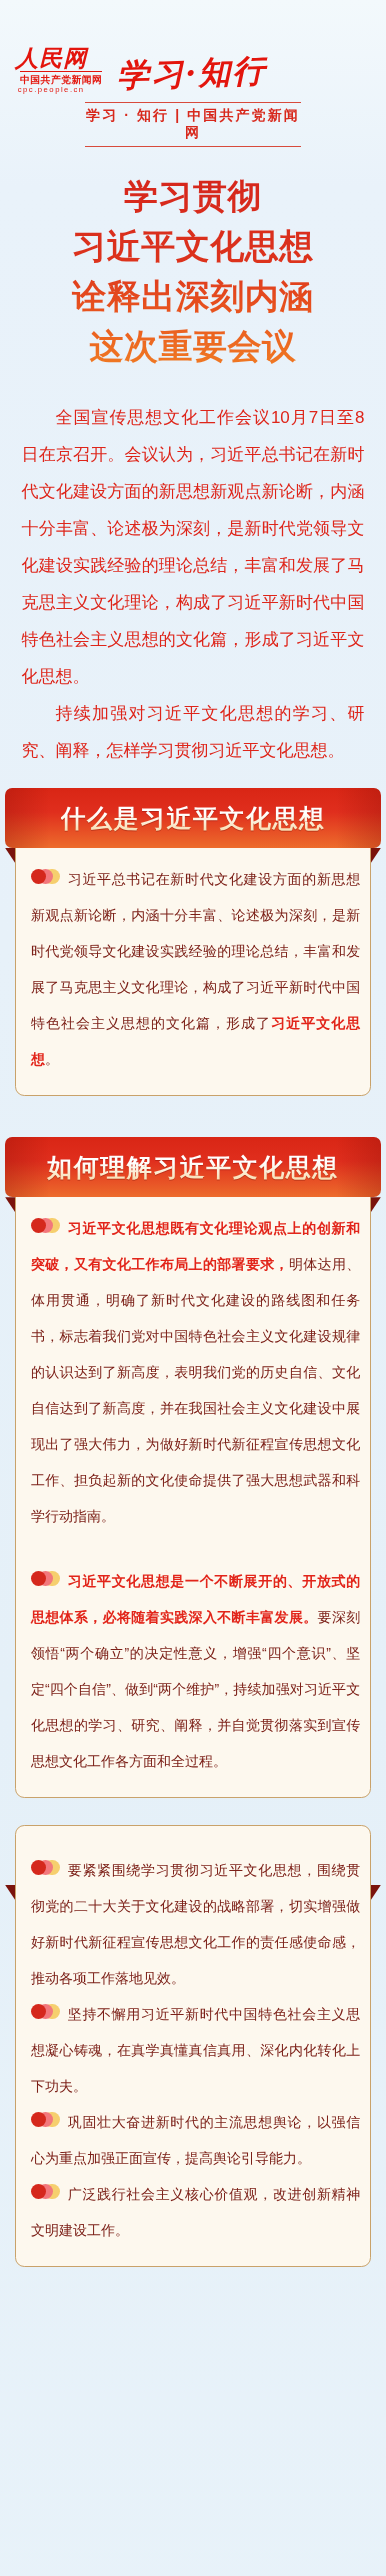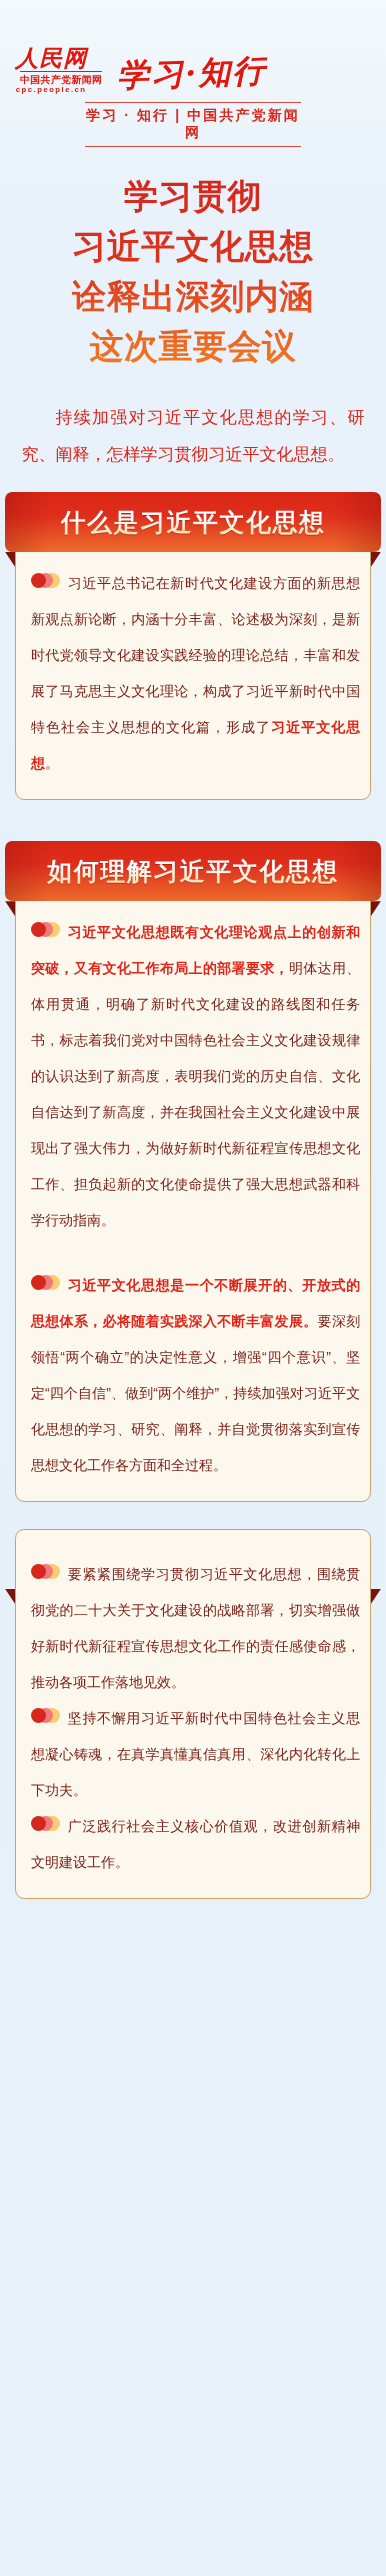--- a/index.html
+++ b/index.html
@@ -16,21 +16,21 @@
   .header-row{display:flex;align-items:flex-end;gap:14.4px;}
   .logo{display:inline-block;text-align:center;}
   .logo-script{
     font-family:"DejaVu Serif",serif;font-style:italic;font-weight:bold;
     font-size:23px;line-height:24px;color:#e3150d;letter-spacing:1px;
   }
   .logo-sub{
     margin-top:1px;border-top:1.5px solid #e3150d;padding-top:2.1px;
     font-size:9.8px;line-height:11.3px;font-weight:bold;color:#e3150d;letter-spacing:0.5px;margin-left:20px;
   }
-  .logo-url{font-size:7.7px;line-height:9.3px;font-weight:bold;color:#e3150d;letter-spacing:1.5px;}
+  .logo-url{font-size:7.7px;line-height:9.3px;font-weight:normal;color:#e3150d;letter-spacing:1.5px;}
   .brand-script{
     font-family:"DejaVu Serif",serif;font-style:italic;font-weight:bold;
     font-size:32px;line-height:33px;color:#e3150d;letter-spacing:2.1px;
     transform:rotate(-2deg);padding-bottom:5.2px;
   }
   .tagline-box{
     width:216px;margin:7.2px auto 0;
     border-top:1px solid #d84a3c;border-bottom:1px solid #d84a3c;
     padding:4.1px 0;
   }
@@ -99,20 +99,21 @@
   </div>
 
   <div class="title">
     <div>学习贯彻</div>
     <div>习近平文化思想</div>
     <div>诠释出深刻内涵</div>
     <div>这次重要会议</div>
   </div>
 
   <div class="intro">
+    <p>全国宣传思想文化工作会议10月7日至8日在京召开。会议认为，习近平总书记在新时代文化建设方面的新思想新观点新论断，内涵十分丰富、论述极为深刻，是新时代党领导文化建设实践经验的理论总结，丰富和发展了马克思主义文化理论，构成了习近平新时代中国特色社会主义思想的文化篇，形成了习近平文化思想。</p>
     <p>持续加强对习近平文化思想的学习、研究、阐释，怎样学习贯彻习近平文化思想。</p>
   </div>
 
   <div class="section first">
     <div class="banner">
       <div class="banner-label">什么是习近平文化思想</div>
     </div>
     <div class="fold left"></div>
     <div class="fold right"></div>
     <div class="card">
@@ -142,20 +143,23 @@
     <div class="fold left"></div>
     <div class="fold right"></div>
     <div class="card">
       <p class="bullet">
         <span class="dots"><i class="d-gold"></i><i class="d-pink"></i><i class="d-red"></i></span><span>要紧紧围绕学习贯彻习近平文化思想，围绕贯彻党的二十大关于文化建设的战略部署，切实增强做好新时代新征程宣传思想文化工作的责任感使命感，推动各项工作落地见效。</span>
       </p>
       <p class="bullet">
         <span class="dots"><i class="d-gold"></i><i class="d-pink"></i><i class="d-red"></i></span><span>坚持不懈用习近平新时代中国特色社会主义思想凝心铸魂，在真学真懂真信真用、深化内化转化上下功夫。</span>
       </p>
       <p class="bullet">
+        <span class="dots"><i class="d-gold"></i><i class="d-pink"></i><i class="d-red"></i></span><span>巩固壮大奋进新时代的主流思想舆论，以强信心为重点加强正面宣传，提高舆论引导能力。</span>
+      </p>
+      <p class="bullet">
         <span class="dots"><i class="d-gold"></i><i class="d-pink"></i><i class="d-red"></i></span><span>广泛践行社会主义核心价值观，改进创新精神文明建设工作。</span>
       </p>
 
     </div>
   </div>
 
 </div>
 
 
 </body></html>

